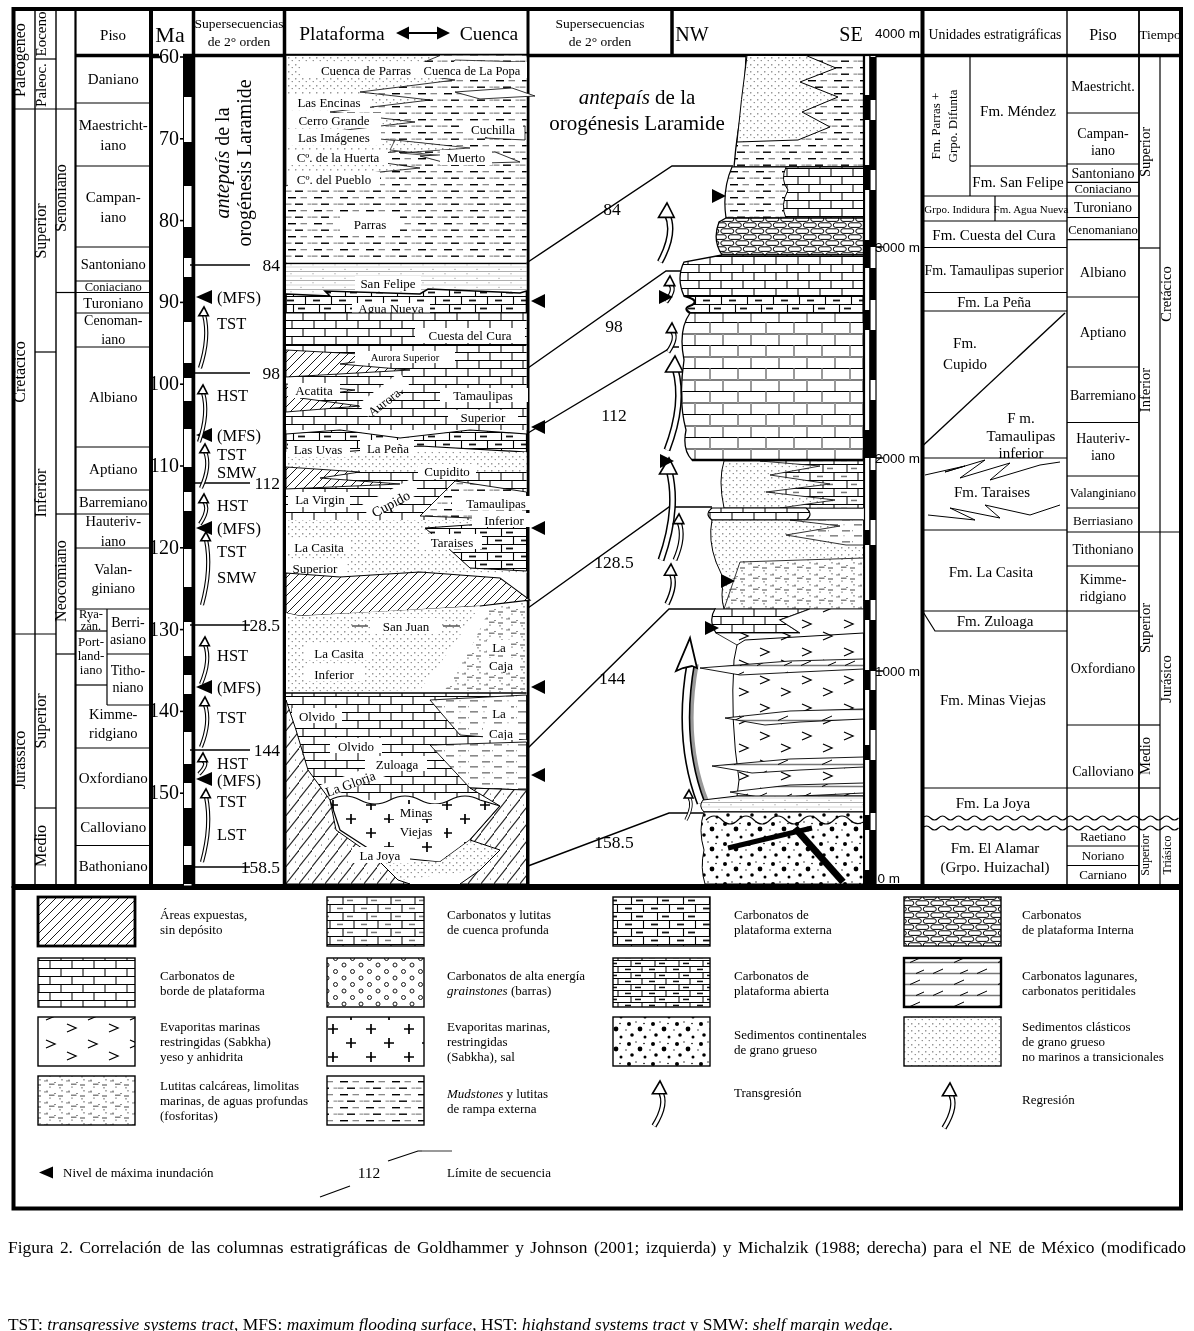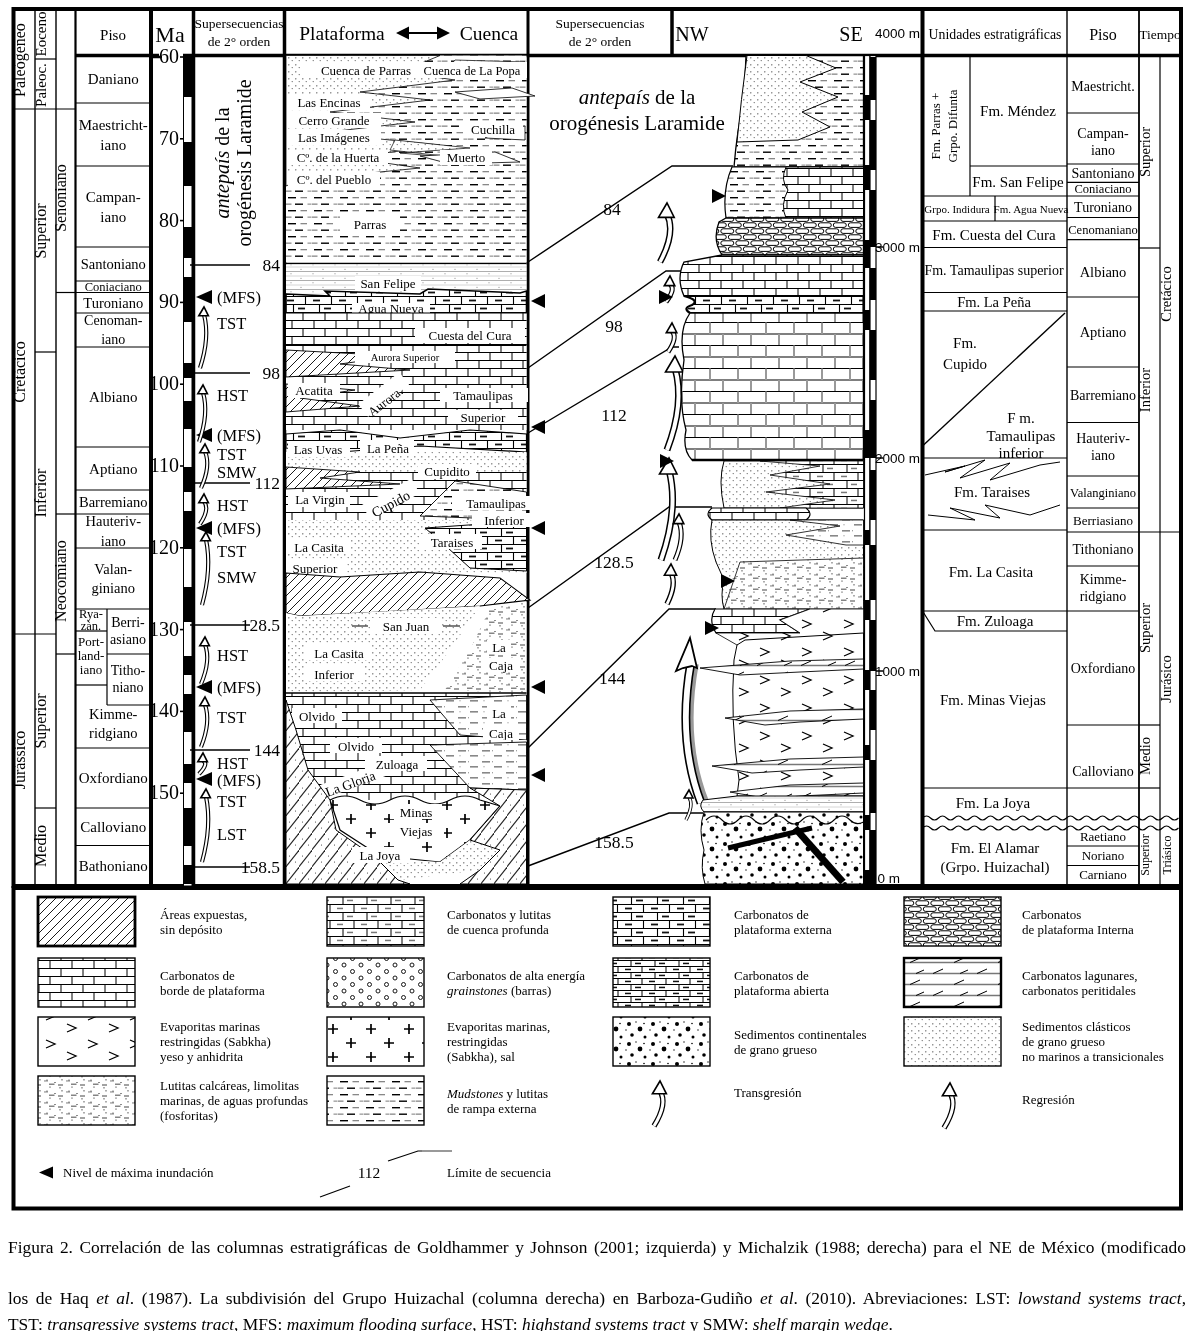--- a/index.html
+++ b/index.html
@@ -1186,14 +1186,13 @@
       <path d="M320 1197 L350 1186" stroke="#000" stroke-width="1.2" fill="none"></path>
       <path d="M388 1161 L418 1151 L424 1151" stroke="#000" stroke-width="1.2" fill="none"></path>
       <path d="M422 1151 L452 1151" stroke="#999" stroke-width="2" fill="none"></path>
       <text x="369" y="1178" font-size="15.5" text-anchor="middle" font-family="&quot;Liberation Serif&quot;, serif">112</text>
       <text x="447" y="1177" font-size="13" text-anchor="start" font-family="&quot;Liberation Serif&quot;, serif">Límite de secuencia</text>
     </g>
 </svg>
 
 <div style="position:absolute;left:0;top:1235px;width:1194px;height:96px;text-align:right;">
 <div id="cap0" style="position:absolute;left:8px;font-family:&quot;Liberation Serif&quot;,serif;font-size:17.4px;line-height:25.5px;color:#000;top:0.0px;white-space:nowrap;word-spacing:2.158px;">Figura 2. Correlación de las columnas estratigráficas de Goldhammer y Johnson (2001; izquierda) y Michalzik (1988; derecha) para el NE de México (modificado</div>
-<div id="cap2" style="position:absolute;left:8px;font-family:&quot;Liberation Serif&quot;,serif;font-size:17.4px;line-height:25.5px;color:#000;top:51.0px;white-space:nowrap;word-spacing:3.157px;">los de Haq <i>et al</i>. (1987). La subdivisión del Grupo Huizachal (columna derecha) en Barboza-Gudiño <i>et al</i>. (2010). Abreviaciones: LST: <i>lowstand systems tract</i>,</div>
 <div id="cap3" style="position:absolute;left:8px;font-family:&quot;Liberation Serif&quot;,serif;font-size:17.4px;line-height:25.5px;color:#000;top:76.5px;white-space:nowrap;word-spacing:0.0px;">TST: <i>transgressive systems tract</i>, MFS: <i>maximum flooding surface</i>, HST: <i>highstand systems tract</i> y SMW: <i>shelf margin wedge</i>.</div>
 </div>
 </body></html>

